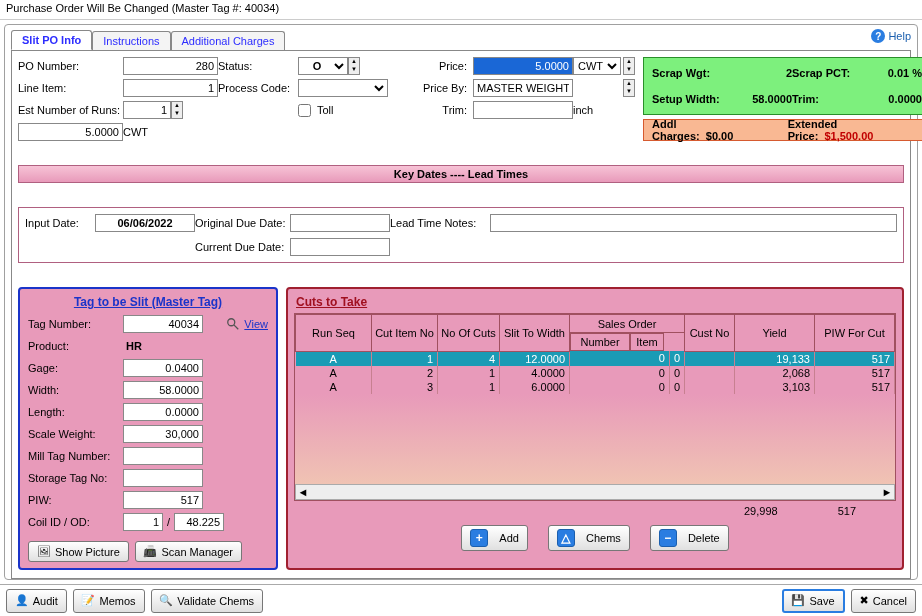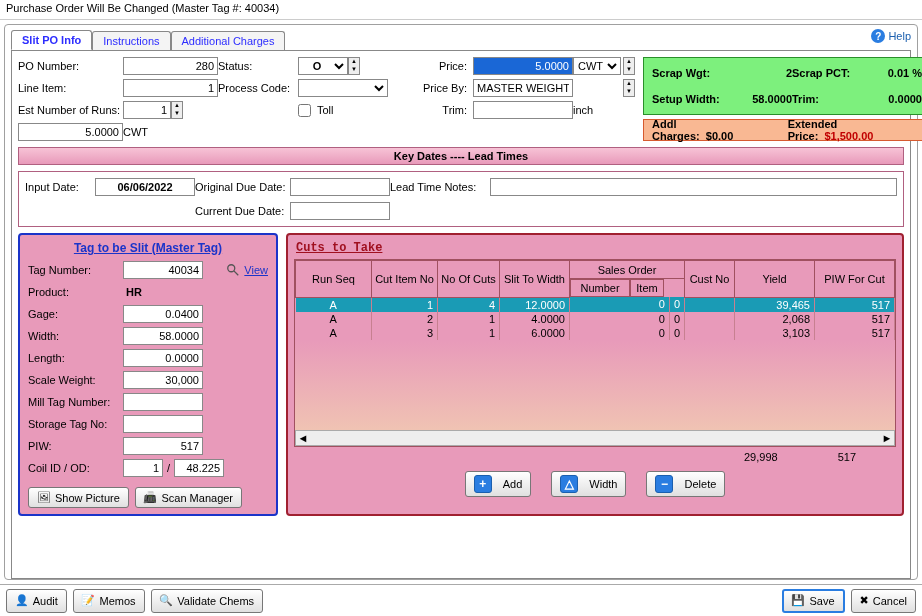--- a/index.html
+++ b/index.html
@@ -5,21 +5,21 @@
 * { box-sizing: border-box; font-family: Tahoma, Arial, sans-serif; font-size: 11px; }
 body { margin: 0; padding: 0; background: #f0f0f0; width: 922px; height: 616px; overflow: hidden; }
 .window { width: 922px; height: 616px; background: #fff; display: flex; flex-direction: column; }
 .titlebar { height: 20px; padding: 2px 6px; background: #fff; border-bottom: 1px solid #ccc; font-size: 11px; }
 .main { flex: 1; padding: 4px 6px 0 6px; border: 1px solid #a0a0a0; border-radius: 4px; margin: 4px; display: flex; flex-direction: column; background: #fff; }
 .tabs-row { display: flex; align-items: center; height: 22px; position: relative; }
 .tab { padding: 3px 10px; border: 1px solid #888; border-bottom: none; margin-right: 0; cursor: pointer; color: #2d2dff; background: #f4f4f4; border-radius: 3px 3px 0 0; }
 .tab.active { background: #fff; font-weight: bold; position: relative; z-index: 2; border-bottom: 1px solid #fff; }
 .help-btn { position: absolute; right: 0; top: 0; display: flex; align-items: center; gap: 3px; color: #1b5fae; cursor: pointer; }
 .help-icon { width: 14px; height: 14px; border-radius: 50%; background: #2a7de1; color: #fff; display: inline-flex; align-items: center; justify-content: center; font-weight: bold; font-size: 10px; }
-.tab-body { border: 1px solid #888; flex: 1; padding: 6px; margin-top: -1px; background: #fff; display: flex; flex-direction: column; gap: 6px; }
+.tab-body { border: 1px solid #888; flex: 1; padding: 6px; margin-top: -1px; background: #fff; display: flex; flex-direction: column; gap: 24px; }
 .top-block { display: flex; gap: 6px; }
 .top-left { display: grid; grid-template-columns: 105px 95px 80px 95px 80px 100px 50px 14px; row-gap: 4px; align-items: center; }
 label.lab { text-align: left; }
 input.text { border: 1px solid #888; height: 18px; padding: 1px 3px; text-align: right; background: #fff; }
 input.text.left { text-align: left; }
 select.sel { border: 1px solid #888; height: 18px; background: #fff; }
 .spinner { display: flex; flex-direction: column; width: 12px; border: 1px solid #888; }
 .spinner div { height: 8px; font-size: 6px; text-align: center; line-height: 6px; cursor: pointer; background: #eee; }
 .price-input { background: #1a67d6 !important; color: #fff; text-align: right; }
 .green-box { flex: 1; background: #7df07d; border: 1px solid #2a8f2a; padding: 3px 8px; display: grid; grid-template-columns: 80px 60px 80px 50px; row-gap: 2px; align-items: center; font-weight: bold; height: 40px; }
@@ -30,21 +30,21 @@
 .section-band { background: linear-gradient(#f7c3d6,#e89aba); border: 1px solid #b06080; text-align: center; font-weight: bold; height: 18px; line-height: 16px; }
 .lead-box { border: 1px solid #b06080; padding: 6px; display: grid; grid-template-columns: 70px 100px 95px 100px 100px 1fr; row-gap: 6px; align-items: center; background: #fff; }
 .mid-row { display: flex; gap: 8px; border-radius: 20px; }
 .tag-panel { width: 260px; border: 2px solid #1b34c9; border-radius: 4px; background: #e89aba; padding: 6px 8px; }
 .tag-panel h3 { margin: 0 0 6px 0; text-align: center; color: #1b34c9; text-decoration: underline; font-size: 12px; font-weight: bold; }
 .tag-grid { display: grid; grid-template-columns: 95px 1fr auto; row-gap: 4px; align-items: center; }
 .tag-grid input { width: 80px; }
 .tag-btns { display: flex; gap: 6px; margin-top: 10px; }
 .btn { border: 1px solid #777; background: linear-gradient(#fff,#e0e0e0); padding: 3px 8px; border-radius: 3px; cursor: pointer; display: inline-flex; align-items: center; gap: 4px; }
 .cuts-panel { flex: 1; border: 2px solid #a02030; border-radius: 4px; background: #e89aba; padding: 6px; display: flex; flex-direction: column; }
-.cuts-panel h3 { margin: 0 0 4px 2px; color: #a01020; text-decoration: underline; font-size: 12px; font-weight: bold; font-family: Liberation Mono, monospace; }
+.cuts-panel h3 { margin: 0 0 4px 2px; color: #a01020; text-decoration: underline; font-size: 12px; font-weight: bold; }
 .grid-wrap { background: #e89aba; border: 1px solid #a05060; }
 table.grid { width: 100%; border-collapse: collapse; }
 table.grid th { background: #e89aba; border: 1px solid #a05060; font-weight: normal; padding: 2px; text-align: center; height: 18px; }
 table.grid td { border-right: 1px solid #c78090; padding: 1px 4px; text-align: right; height: 14px; }
 table.grid td.center { text-align: center; }
 tr.sel td { background: #1a9bb5; color: #fff; }
 .grid-foot { display: flex; justify-content: flex-end; gap: 60px; padding: 4px 40px 2px 0; font-weight: normal; text-align: center; }
 .scroll-row { display:flex; align-items:center; background:#eee; border:1px solid #aaa; height:16px; }
 .scroll-row .arrow { width:14px; text-align:center; cursor:pointer; }
 .scroll-row .track { flex:1; }
@@ -244,21 +244,21 @@
               </thead>
               <tbody id="cuts-body">
                   <tr class="sel">
                     <td class="center">A</td>
                     <td>1</td>
                     <td>4</td>
                     <td>12.0000</td>
                     <td>0</td>
                     <td>0</td>
                     <td></td>
-                    <td>39,465</td>
+                    <td>19,133</td>
                     <td>517</td>
                   </tr>
                   <tr>
                     <td class="center">A</td>
                     <td>2</td>
                     <td>1</td>
                     <td>4.0000</td>
                     <td>0</td>
                     <td>0</td>
                     <td></td>
@@ -284,21 +284,21 @@
               <div class="track"></div>
               <div class="arrow">►</div>
             </div>
           </div>
           <div class="grid-foot">
             <span>29,998</span>
             <span>517</span>
           </div>
           <div class="cuts-actions">
             <button class="btn"><span class="bluebtn">+</span>&nbsp;<span>Add</span></button>
-            <button class="btn"><span class="bluebtn">△</span>&nbsp;<span>Width</span></button>
+            <button class="btn"><span class="bluebtn">△</span>&nbsp;<span>Chems</span></button>
             <button class="btn"><span class="bluebtn">−</span>&nbsp;<span>Delete</span></button>
           </div>
         </div>
       </div>
     </div>
   </div>
 
   <div class="bottom-bar">
     <button class="btn">
         <span>👤</span>

